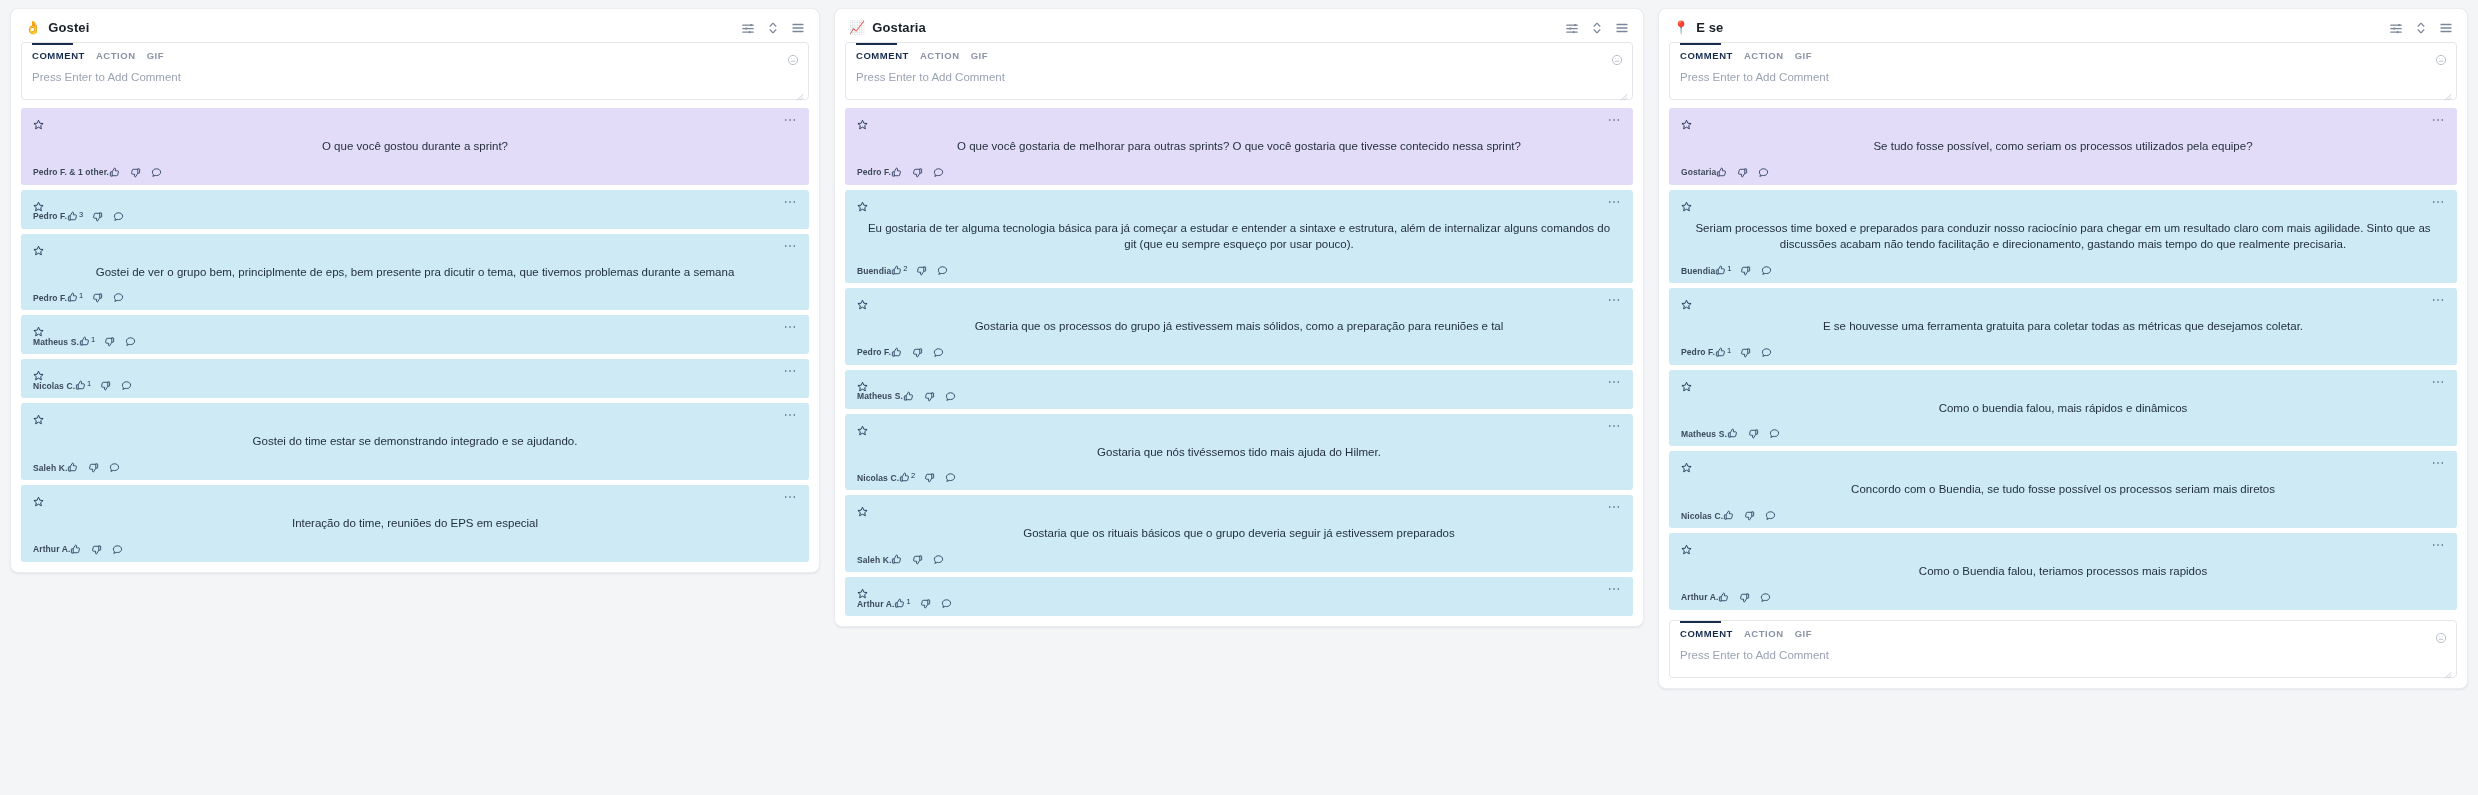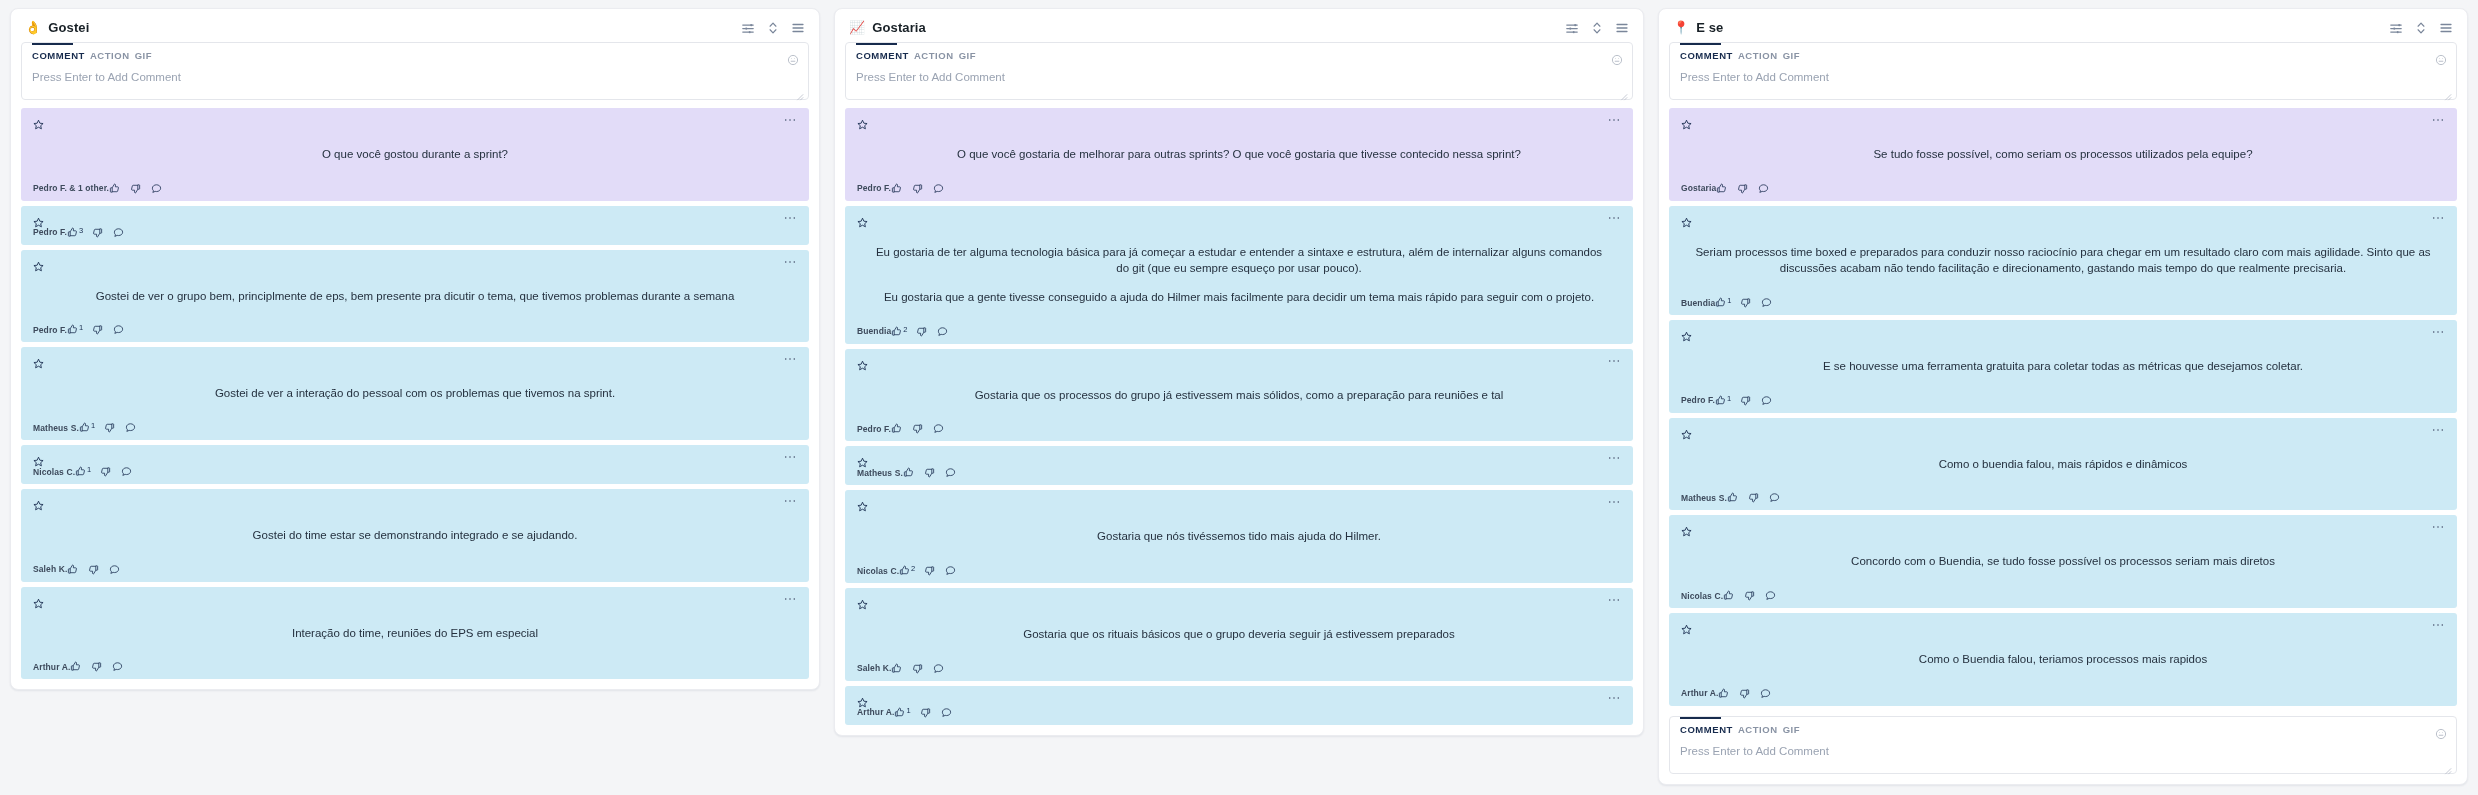--- a/index.html
+++ b/index.html
@@ -53,21 +53,21 @@
     margin: 0 10px 8px 10px;
     border: 1px solid #e4e6eb;
     border-radius: 4px;
     background: #fff;
     position: relative;
     flex: 0 0 auto;
   }
   .composer-tabs {
     display: flex;
     align-items: flex-start;
-    gap: 5px;
+    gap: 11px;
     padding: 7px 10px 4px 10px;
     position: relative;
   }
   .ctab {
     font-size: 9.5px;
     font-weight: bold;
     letter-spacing: .55px;
     color: #8993a4;
     cursor: pointer;
     padding-bottom: 2px;
@@ -129,21 +129,21 @@
     color: #5e6c84; letter-spacing: .6px;
     cursor: pointer; user-select: none;
   }
   .card-body {
     text-align: center;
     font-size: 11.5px;
     line-height: 1.45;
     color: #25313f;
     padding: 9px 4px 12px 4px;
   }
-  .card-body p { margin: 8px; }
+  .card-body p { margin: 0; }
   .card-body p + p { margin-top: 12px; }
   .card-foot {
     display: flex;
     align-items: center;
     justify-content: flex-start;
   }
   .author {
     font-size: 8.5px;
     color: #3d4a5c;
     font-weight: bold;
@@ -322,23 +322,20 @@
             </div>
           </div>
         </div>
         <div class="card blue">
           <div class="card-top">
             <span class="star-icon"><svg viewBox="0 0 24 24" fill="none" stroke="currentColor" stroke-width="1.9" stroke-linejoin="round">
                 <polygon points="12,2.6 15,9.2 22,9.9 16.8,14.6 18.3,21.4 12,17.9 5.7,21.4 7.2,14.6 2,9.9 9,9.2"></polygon>
               </svg></span>
             <span class="more-icon">⋯</span>
           </div>
-          <div class="card-body">
-            <p>Gostei de ver a interação do pessoal com os problemas que tivemos na sprint.</p>
-          </div>
           <div class="card-foot">
             <div class="author">Matheus S.</div>
             <div class="reactions">
               <span class="react">
                 <svg viewBox="0 0 24 24" fill="none" stroke="currentColor" stroke-width="1.7" stroke-linejoin="round">
                   <path d="M7 10.5v9.5H4.2A1.2 1.2 0 0 1 3 18.8v-7.1A1.2 1.2 0 0 1 4.2 10.5H7z"></path>
                   <path d="M7 10.5l4.3-7.6c.9-1.2 2.7-.5 2.7 1v4.4h4.7c1.3 0 2.2 1.2 1.9 2.4l-1.7 6.8c-.2 1-1.1 1.5-2 1.5H7"></path>
                 </svg>
                 <span class="count">1</span>
               </span>
@@ -557,21 +554,20 @@
         </div>
         <div class="card blue">
           <div class="card-top">
             <span class="star-icon"><svg viewBox="0 0 24 24" fill="none" stroke="currentColor" stroke-width="1.9" stroke-linejoin="round">
                 <polygon points="12,2.6 15,9.2 22,9.9 16.8,14.6 18.3,21.4 12,17.9 5.7,21.4 7.2,14.6 2,9.9 9,9.2"></polygon>
               </svg></span>
             <span class="more-icon">⋯</span>
           </div>
           <div class="card-body">
             <p>Eu gostaria de ter alguma tecnologia básica para já começar a estudar e entender a sintaxe e estrutura, além de internalizar alguns comandos do git (que eu sempre esqueço por usar pouco).</p>
-            <p>Eu gostaria que a gente tivesse conseguido a ajuda do Hilmer mais facilmente para decidir um tema mais rápido para seguir com o projeto.</p>
           </div>
           <div class="card-foot">
             <div class="author">Buendia</div>
             <div class="reactions">
               <span class="react">
                 <svg viewBox="0 0 24 24" fill="none" stroke="currentColor" stroke-width="1.7" stroke-linejoin="round">
                   <path d="M7 10.5v9.5H4.2A1.2 1.2 0 0 1 3 18.8v-7.1A1.2 1.2 0 0 1 4.2 10.5H7z"></path>
                   <path d="M7 10.5l4.3-7.6c.9-1.2 2.7-.5 2.7 1v4.4h4.7c1.3 0 2.2 1.2 1.9 2.4l-1.7 6.8c-.2 1-1.1 1.5-2 1.5H7"></path>
                 </svg>
                 <span class="count">2</span>

